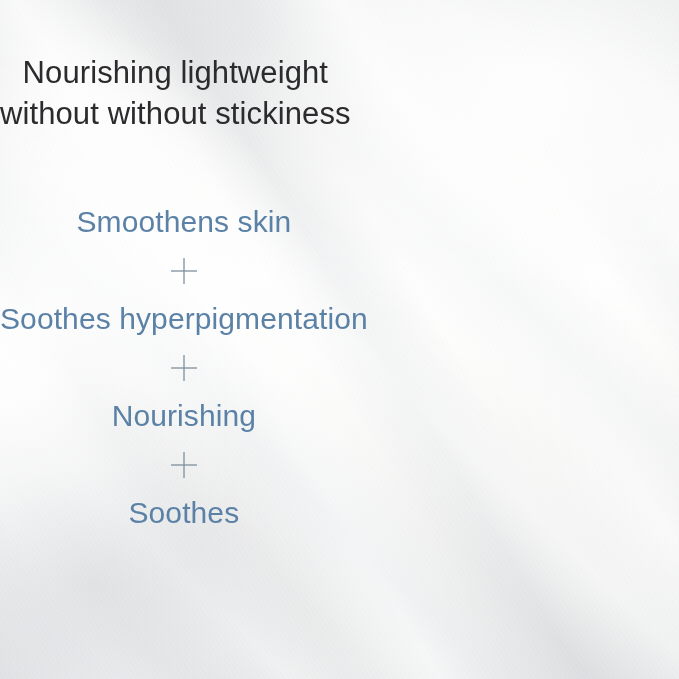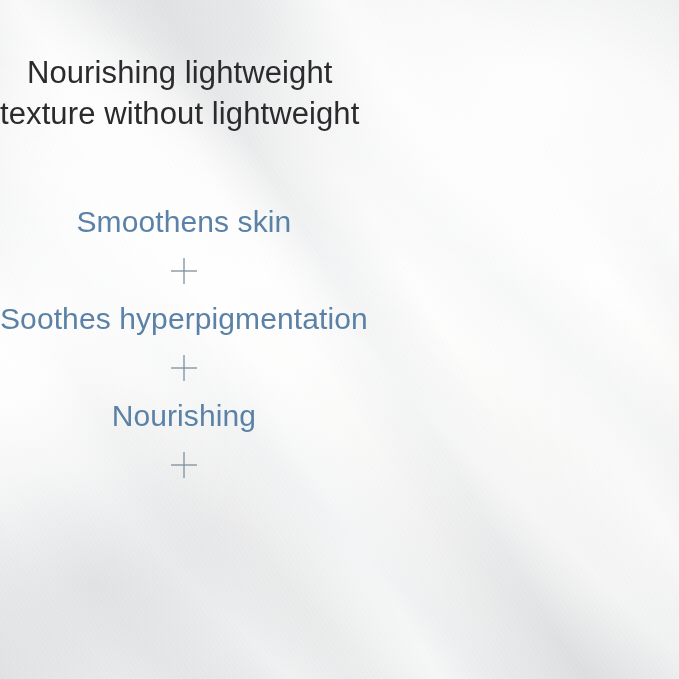--- a/index.html
+++ b/index.html
@@ -186,21 +186,21 @@
   <div class="bg-layer bg-glow-tr"></div>
   <div class="bg-layer bg-glow-l"></div>
   <div class="bg-layer bg-shade-bl"></div>
   <div class="bg-layer bg-vignette"></div>
   <div class="bg-layer bg-grain"></div>
 
   <div id="content">
 
     <h1 class="headline">
       <span>Nourishing lightweight</span><br>
-      <span>texture without lightweight</span>
+      <span>without without stickiness</span>
     </h1>
 
     <div class="benefits">
 
       <div class="benefit">Smoothens skin</div>
 
       <span class="sep">
         <svg width="28" height="28" viewBox="0 0 28 28" aria-hidden="true">
           <line x1="14" y1="1" x2="14" y2="27" stroke="#7d8f9e" stroke-width="1.3"></line>
           <line x1="1" y1="14" x2="27" y2="14" stroke="#7d8f9e" stroke-width="1.3"></line>
@@ -218,16 +218,17 @@
 
       <div class="benefit">Nourishing</div>
 
       <span class="sep">
         <svg width="28" height="28" viewBox="0 0 28 28" aria-hidden="true">
           <line x1="14" y1="1" x2="14" y2="27" stroke="#7d8f9e" stroke-width="1.3"></line>
           <line x1="1" y1="14" x2="27" y2="14" stroke="#7d8f9e" stroke-width="1.3"></line>
         </svg>
       </span>
 
+      <div class="benefit">Soothes</div>
 
     </div>
   </div>
 </div>
 
 </body></html>

